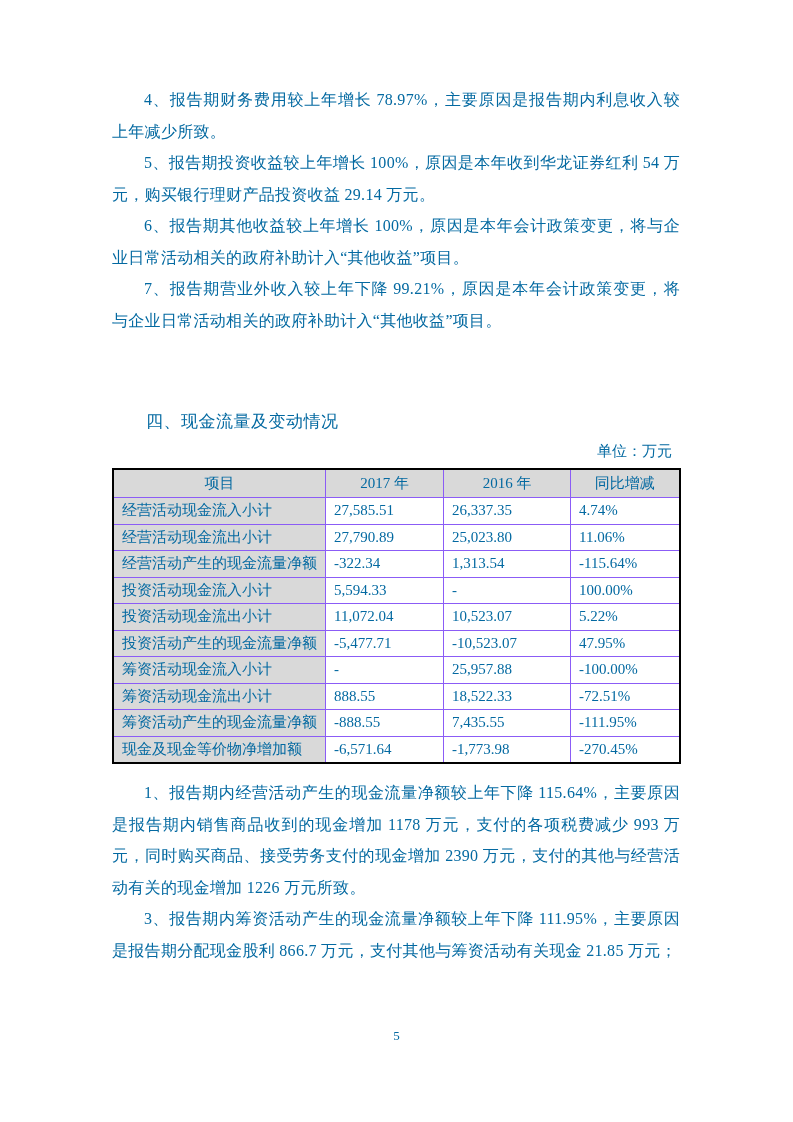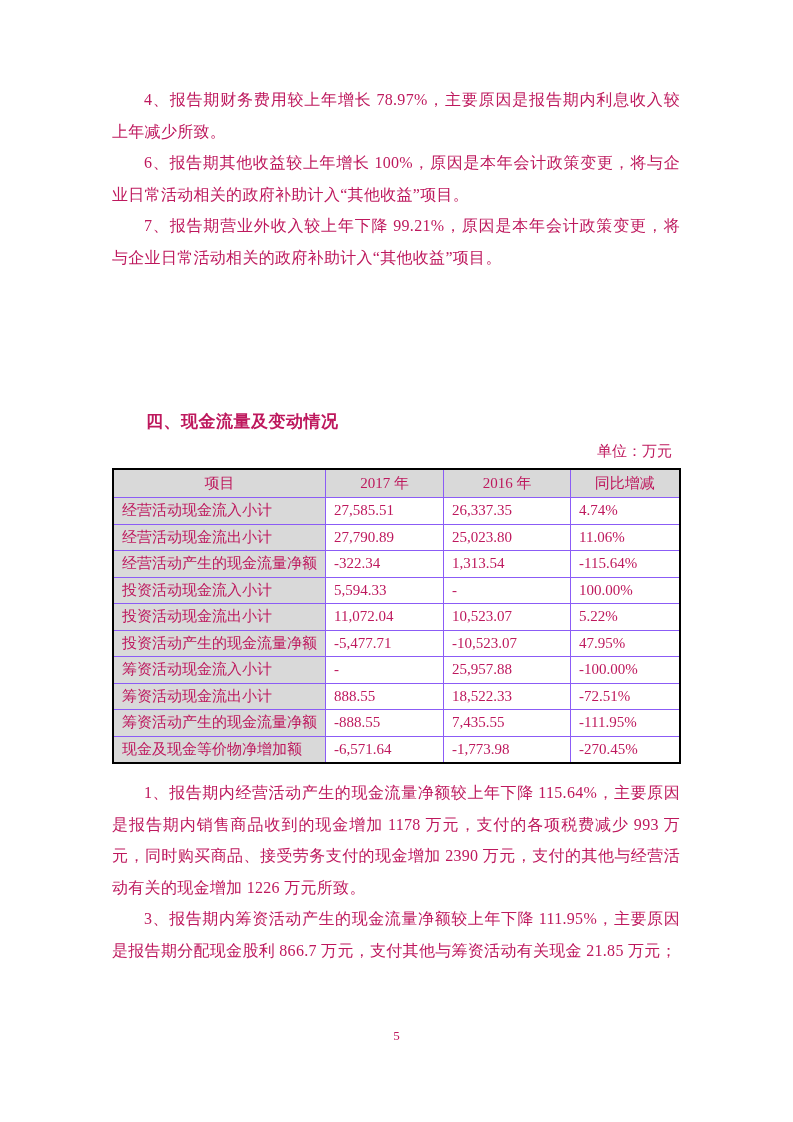--- a/index.html
+++ b/index.html
@@ -5,21 +5,21 @@
   html, body {
     margin: 0;
     padding: 0;
     background: #ffffff;
   }
   .page {
     position: relative;
     width: 793px;
     height: 1122px;
     background: #ffffff;
-    color: #be185d;
+    color: #0369a1;
     font-family: "Liberation Serif", "DejaVu Serif", serif;
     overflow: hidden;
   }
   .top-text {
     position: absolute;
     left: 112px;
     top: 84px;
     width: 568px;
   }
   .bottom-text {
@@ -36,21 +36,21 @@
     text-justify: inter-ideograph;
     text-indent: 2em;
     letter-spacing: 0.3px;
   }
   .section-heading {
     position: absolute;
     left: 112px;
     top: 410px;
     width: 568px;
     font-size: 17px;
-    font-weight: bold;
+    font-weight: normal;
     padding-left: 2em;
     letter-spacing: 0.5px;
   }
   .unit-label {
     position: absolute;
     left: 112px;
     top: 442px;
     width: 560px;
     text-align: right;
     font-size: 15px;
@@ -101,20 +101,21 @@
     font-size: 13px;
   }
 </style>
 </head>
 <body>
 
 <div class="page">
 
   <div class="top-text">
     <p class="para">4、报告期财务费用较上年增长 78.97%，主要原因是报告期内利息收入较上年减少所致。</p>
+    <p class="para">5、报告期投资收益较上年增长 100%，原因是本年收到华龙证券红利 54 万元，购买银行理财产品投资收益 29.14 万元。</p>
     <p class="para">6、报告期其他收益较上年增长 100%，原因是本年会计政策变更，将与企业日常活动相关的政府补助计入“其他收益”项目。</p>
     <p class="para">7、报告期营业外收入较上年下降 99.21%，原因是本年会计政策变更，将与企业日常活动相关的政府补助计入“其他收益”项目。</p>
   </div>
 
   <div class="section-heading">四、现金流量及变动情况</div>
 
   <div class="unit-label">单位：万元</div>
 
   <table class="cashflow">
     <colgroup>

